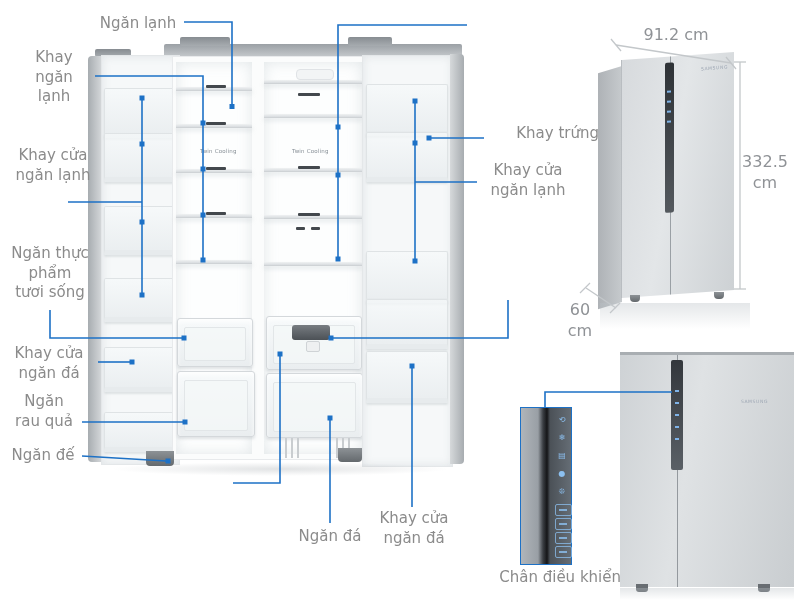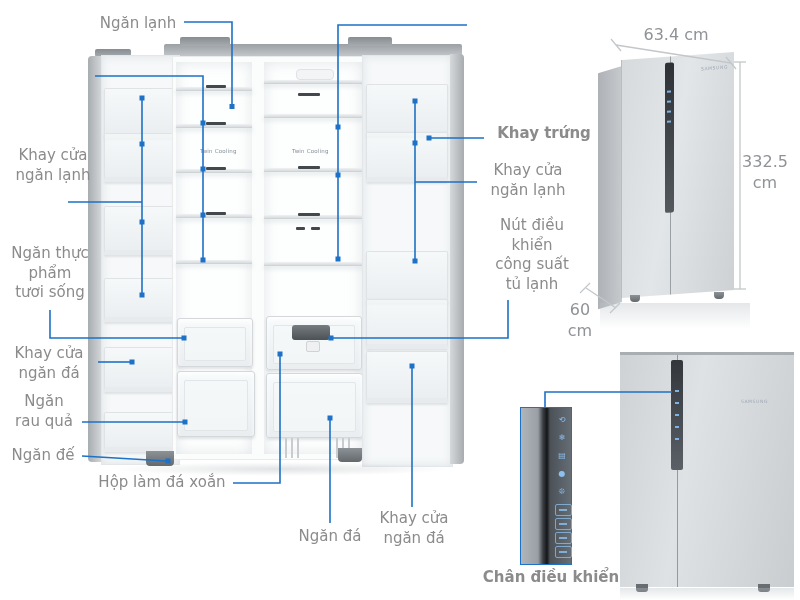--- a/index.html
+++ b/index.html
@@ -1,20 +1,20 @@
 <!DOCTYPE html>
 <html><head>
 <meta charset="utf-8">
 <style>
   html,body{margin:0;padding:0;background:#fff;}
   #canvas{position:relative;width:800px;height:600px;background:#fff;overflow:hidden;
           font-family:"DejaVu Sans","Liberation Sans",sans-serif;}
   .lbl{position:absolute;font-size:15px;line-height:1.3;color:#8b8b8b;text-align:center;
        white-space:pre-line;}
-  .lbl.left{text-align:center;font-weight:bold;}
+  .lbl.left{text-align:right;}
   .dim{position:absolute;font-size:16px;line-height:1.3;color:#8f9296;text-align:center;white-space:pre-line;}
   svg.overlay{position:absolute;left:0;top:0;z-index:6;}
   
   .topbar{position:absolute;left:164px;top:44px;width:298px;height:14px;
           background:linear-gradient(#9ba0a5,#c8cccf);border-radius:2px;}
   .hinge{position:absolute;height:9px;background:linear-gradient(#878c91,#a7acb0);border-radius:2px;}
   .door-edge{position:absolute;width:14px;background:linear-gradient(to right,#a7acb0,#d6d9db);}
   .door-face{position:absolute;background:#f6f8f9;border:1px solid #e4e7e9;
              box-shadow:inset 0 0 10px rgba(190,198,203,.4);}
   .cab{position:absolute;left:172px;top:56px;width:192px;height:402px;background:#fbfcfc;
@@ -260,42 +260,40 @@
       <path d="M740 62 V289"></path>
       <path d="M734 62 H746"></path>
         <path d="M734 289 H746"></path>
       <path d="M586 288 L616 308"></path>
       <path d="M580 293 L590 283"></path>
         <path d="M610 313 L620 303"></path>
     </g>
   </svg>
 
   <div class="lbl" style="left:92px;top:14px;width:92px;">Ngăn lạnh</div>
+  <div class="lbl" style="left:14px;top:48px;width:80px;">Khay
+ngăn
+lạnh</div>
   <div class="lbl" style="left:0px;top:146px;width:106px;">Khay cửa
 ngăn lạnh</div>
   <div class="lbl" style="left:4px;top:244px;width:92px;">Ngăn thực
 phẩm
 tươi sống</div>
   <div class="lbl" style="left:2px;top:344px;width:94px;">Khay cửa
 ngăn đá</div>
   <div class="lbl" style="left:4px;top:392px;width:80px;">Ngăn
 rau quả</div>
   <div class="lbl" style="left:6px;top:446px;width:74px;">Ngăn đế</div>
-  <div class="lbl" style="left:92px;top:473px;width:140px;">Hộp làm đá xoắn</div>
   <div class="lbl" style="left:288px;top:527px;width:84px;">Ngăn đá</div>
   <div class="lbl" style="left:368px;top:509px;width:92px;">Khay cửa
 ngăn đá</div>
   <div class="lbl left" style="left:489px;top:124px;width:110px;">Khay trứng</div>
   <div class="lbl" style="left:478px;top:161px;width:100px;">Khay cửa
 ngăn lạnh</div>
-  <div class="lbl" style="left:480px;top:216px;width:104px;">Nút điều
-khiển
-công suất
-tủ lạnh</div>
   <div class="lbl left" style="left:481px;top:568px;width:140px;">Chân điều khiển</div>
 
-  <div class="dim" style="left:626px;top:25px;width:100px;">63.4 cm</div>
+  <div class="dim" style="left:626px;top:25px;width:100px;">91.2 cm</div>
   <div class="dim" style="left:736px;top:152px;width:58px;">332.5
 cm</div>
   <div class="dim" style="left:556px;top:300px;width:48px;">60
 cm</div>
 
 </div>
 
 </body></html>

